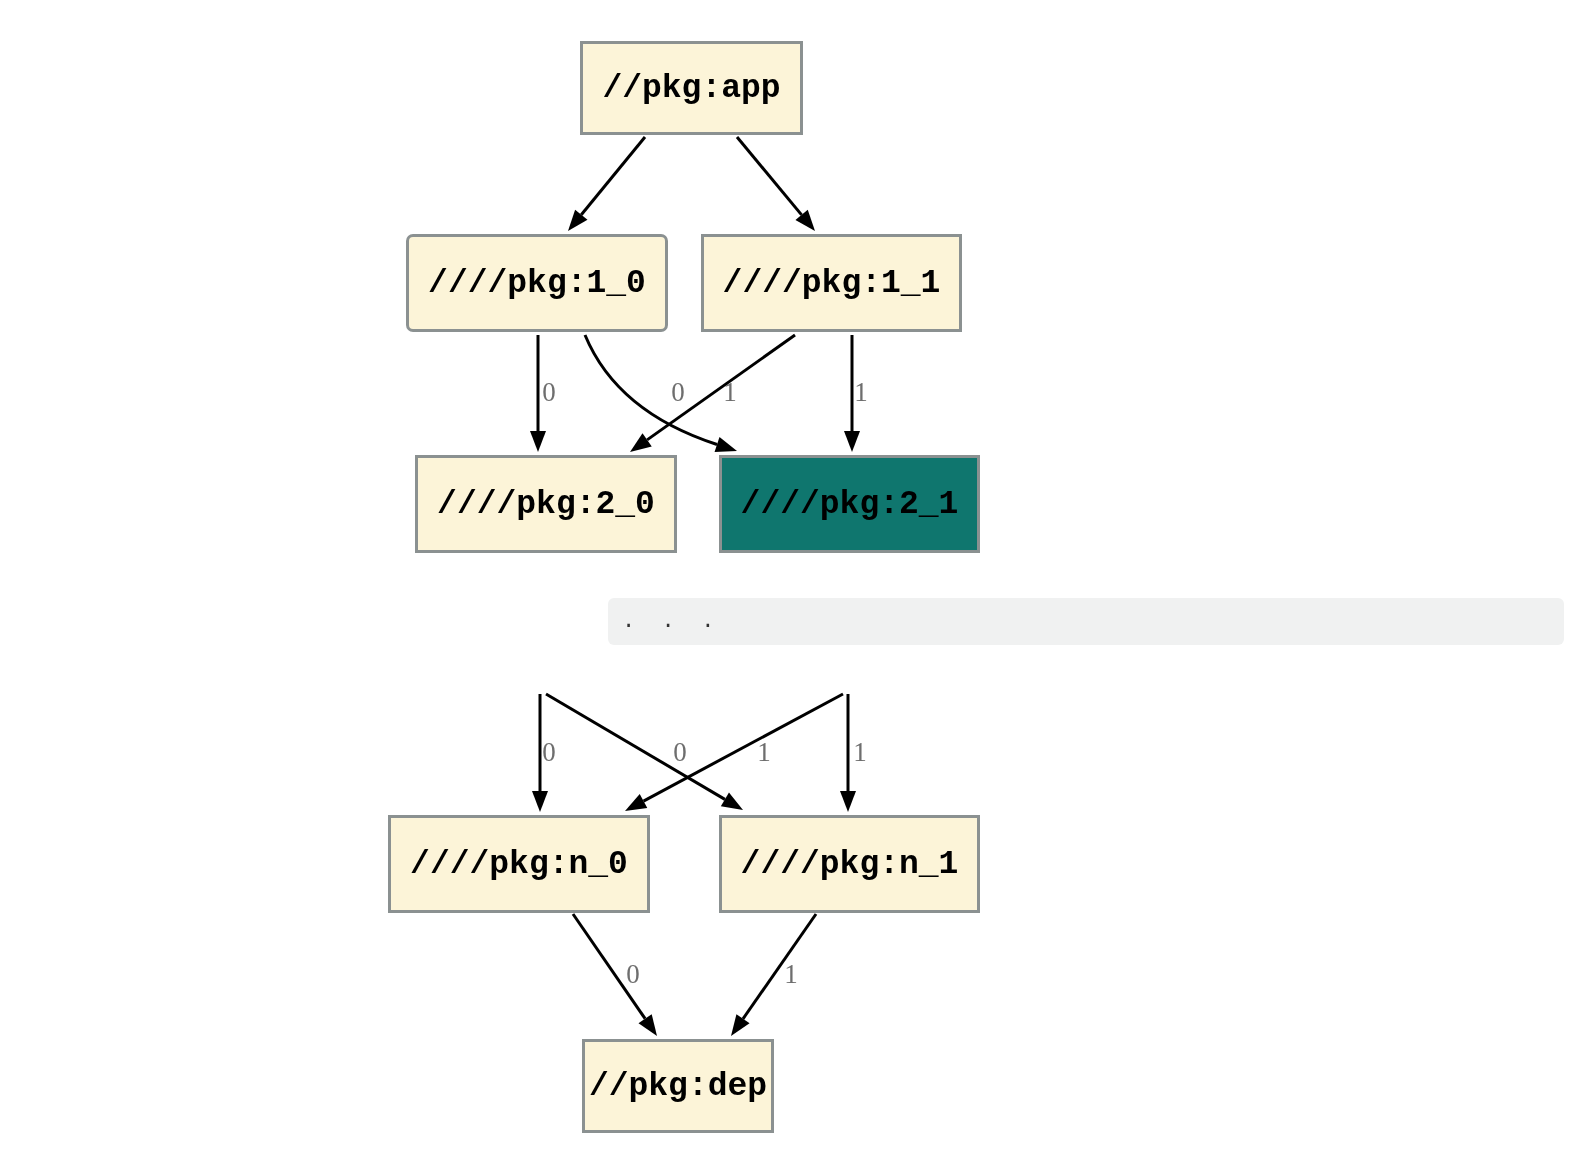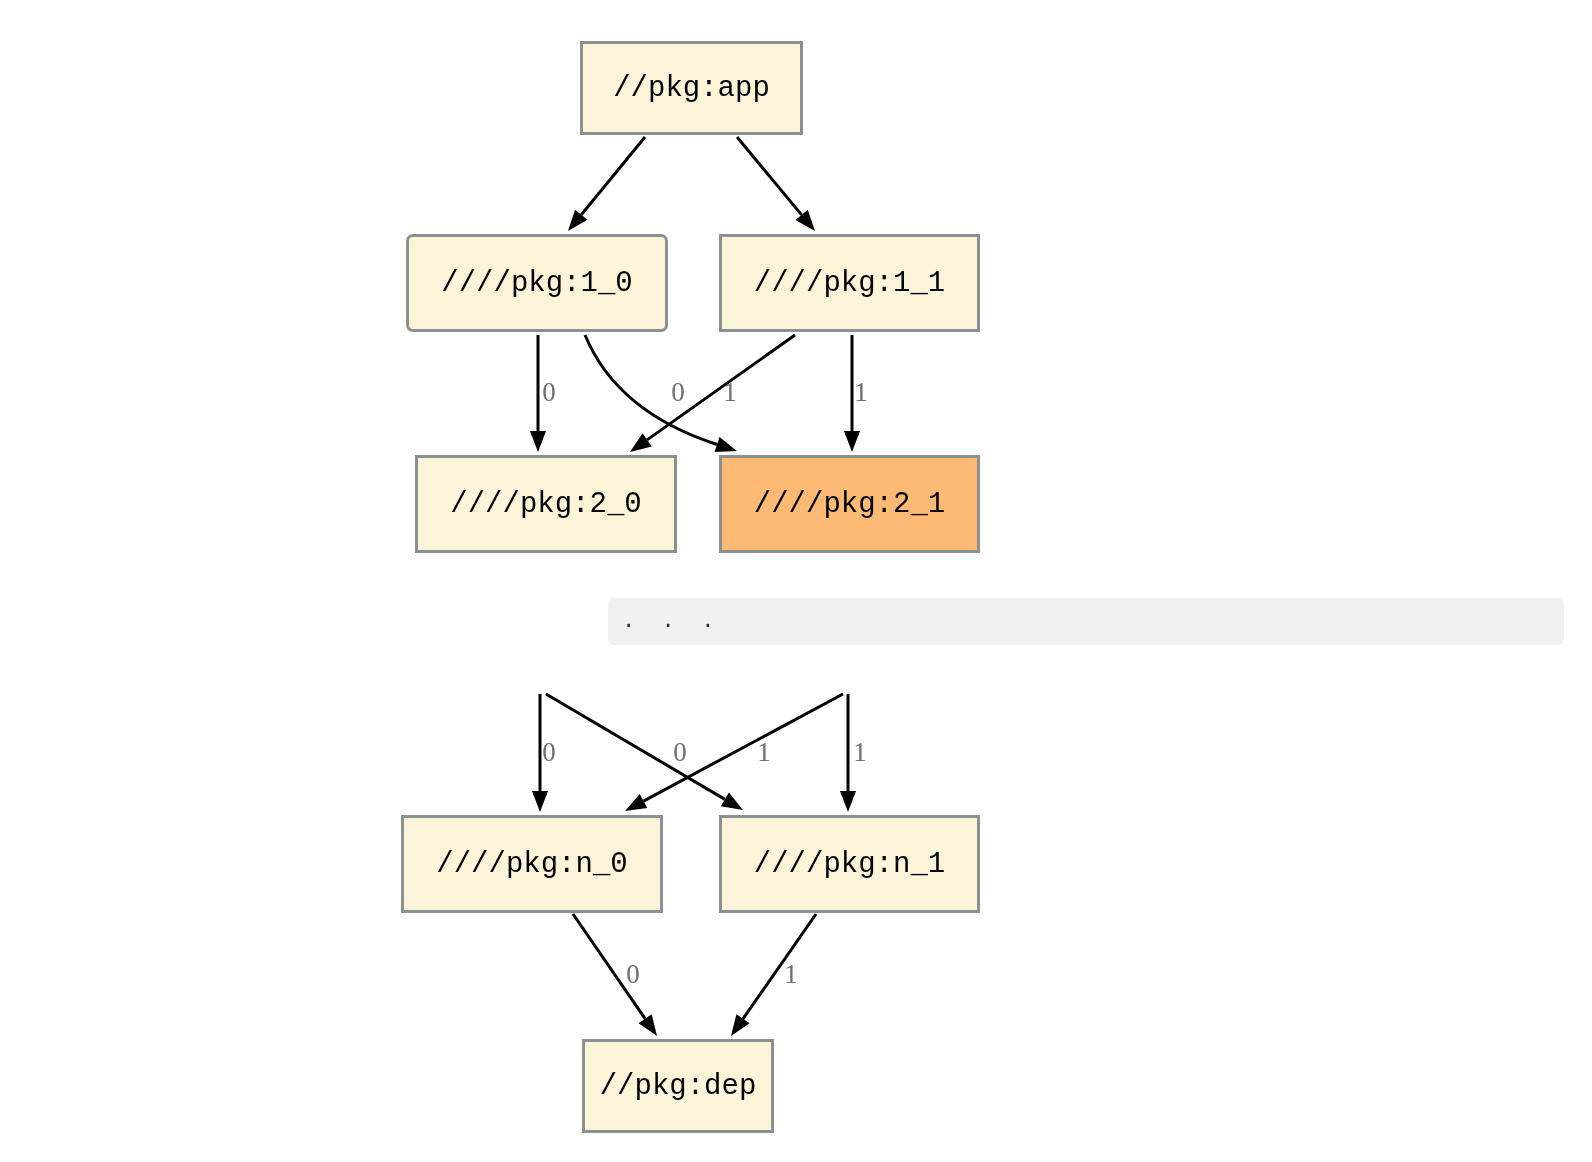--- a/index.html
+++ b/index.html
@@ -11,22 +11,22 @@
     font-family:"Liberation Sans", sans-serif;
   }
   svg.edge-layer{position:absolute;left:0;top:0;width:1592px;height:1162px;}
   .gnode{
     position:absolute;
     box-sizing:border-box;
     border:3px solid #8b9191;
     background:#fcf4d8;
     display:flex;align-items:center;justify-content:center;
     font-family:"Liberation Mono","DejaVu Sans Mono", monospace;
-    font-weight:400;
-    font-size:29px;
+    font-weight:700;
+    font-size:33px;
     color:#000000;
     letter-spacing:0px;
   }
   .code-bar{
     position:absolute;
     box-sizing:border-box;
     border-radius:6px;
     background:#f0f1f1;
     display:flex;align-items:center;
     padding-left:14px;
@@ -100,23 +100,23 @@
       </g>
       <g>
         <path d="M 816 914 L 743.0047652124425 1018.7696311068471" fill="none" stroke="#000000" stroke-width="3"></path>
         <polygon points="731,1036 736.4408151579081,1014.1963872163928 749.5687152669769,1023.3428749973014" fill="#000000"></polygon>
         <text x="791" y="974" dy="0.35em" text-anchor="middle" class="edge-label" fill="#6e6e6e">1</text>
       </g>
     </svg>
   <div id="node-layer">
       <div class="gnode" style="left: 580px; top: 41px; width: 223px; height: 94px; background: rgb(252, 244, 216); border-color: rgb(139, 145, 145); color: rgb(0, 0, 0);">//pkg:app</div>
       <div class="gnode" style="left: 406px; top: 234px; width: 262px; height: 98px; background: rgb(252, 244, 216); border-color: rgb(139, 145, 145); color: rgb(0, 0, 0); border-radius: 7px;">////pkg:1_0</div>
-      <div class="gnode" style="left: 719px; top: 234px; width: 261px; height: 98px; background: rgb(252, 244, 216); border-color: rgb(139, 145, 145); color: rgb(0, 0, 0);">////pkg:1_1</div>
+      <div class="gnode" style="left: 701px; top: 234px; width: 261px; height: 98px; background: rgb(252, 244, 216); border-color: rgb(139, 145, 145); color: rgb(0, 0, 0);">////pkg:1_1</div>
       <div class="gnode" style="left: 406px; top: 455px; width: 262px; height: 98px; background: rgb(252, 244, 216); border-color: rgb(139, 145, 145); color: rgb(0, 0, 0); margin-left: 9px;">////pkg:2_0</div>
-      <div class="gnode" style="left: 719px; top: 455px; width: 261px; height: 98px; background: #fdba74; border-color: rgb(139, 145, 145); color: rgb(0, 0, 0);">////pkg:2_1</div>
-      <div class="gnode" style="left: 401px; top: 815px; width: 262px; height: 98px; background: rgb(252, 244, 216); border-color: rgb(139, 145, 145); color: rgb(0, 0, 0);">////pkg:n_0</div>
+      <div class="gnode" style="left: 719px; top: 455px; width: 261px; height: 98px; background: #0f766e; border-color: rgb(139, 145, 145); color: rgb(0, 0, 0);">////pkg:2_1</div>
+      <div class="gnode" style="left: 388px; top: 815px; width: 262px; height: 98px; background: rgb(252, 244, 216); border-color: rgb(139, 145, 145); color: rgb(0, 0, 0);">////pkg:n_0</div>
       <div class="gnode" style="left: 719px; top: 815px; width: 261px; height: 98px; background: rgb(252, 244, 216); border-color: rgb(139, 145, 145); color: rgb(0, 0, 0);">////pkg:n_1</div>
       <div class="gnode" style="left: 582px; top: 1039px; width: 192px; height: 94px; background: rgb(252, 244, 216); border-color: rgb(139, 145, 145); color: rgb(0, 0, 0);">//pkg:dep</div>
     </div>
   <div class="code-bar" style="left: 608px; top: 598px; width: 956px; height: 47px; background: rgb(240, 241, 241); color: rgb(51, 51, 51);">
     <span>.  .  .</span>
   </div>
 </div>
 
 </body></html>

